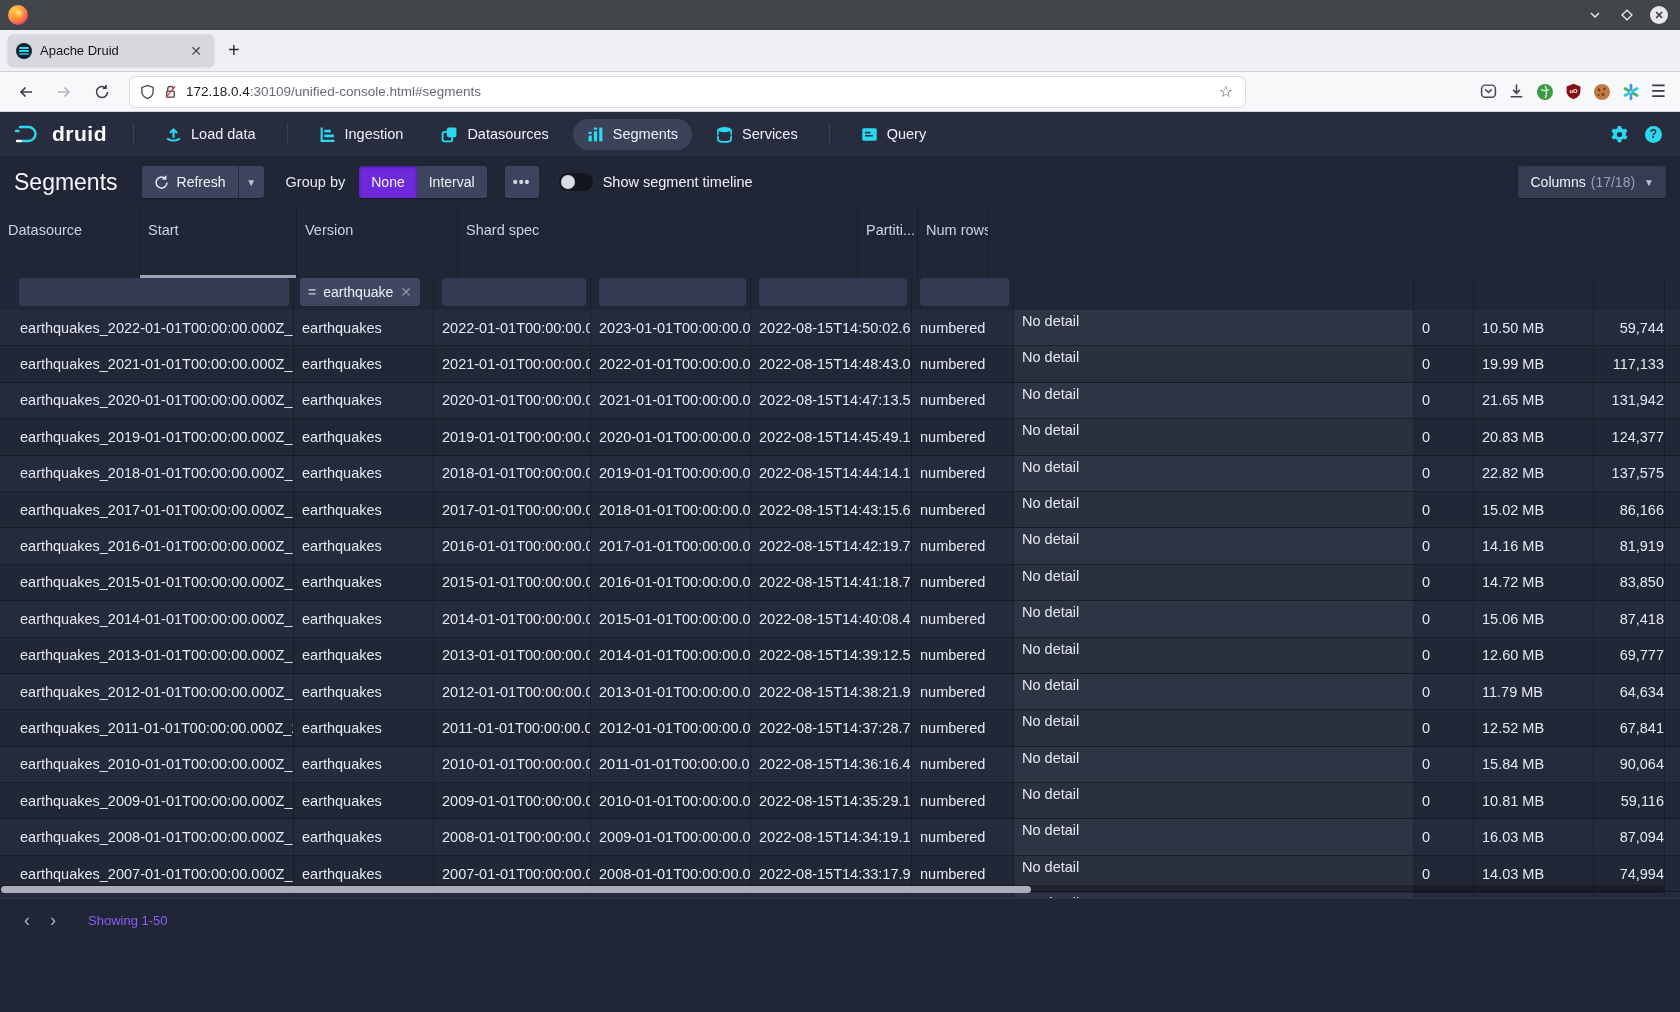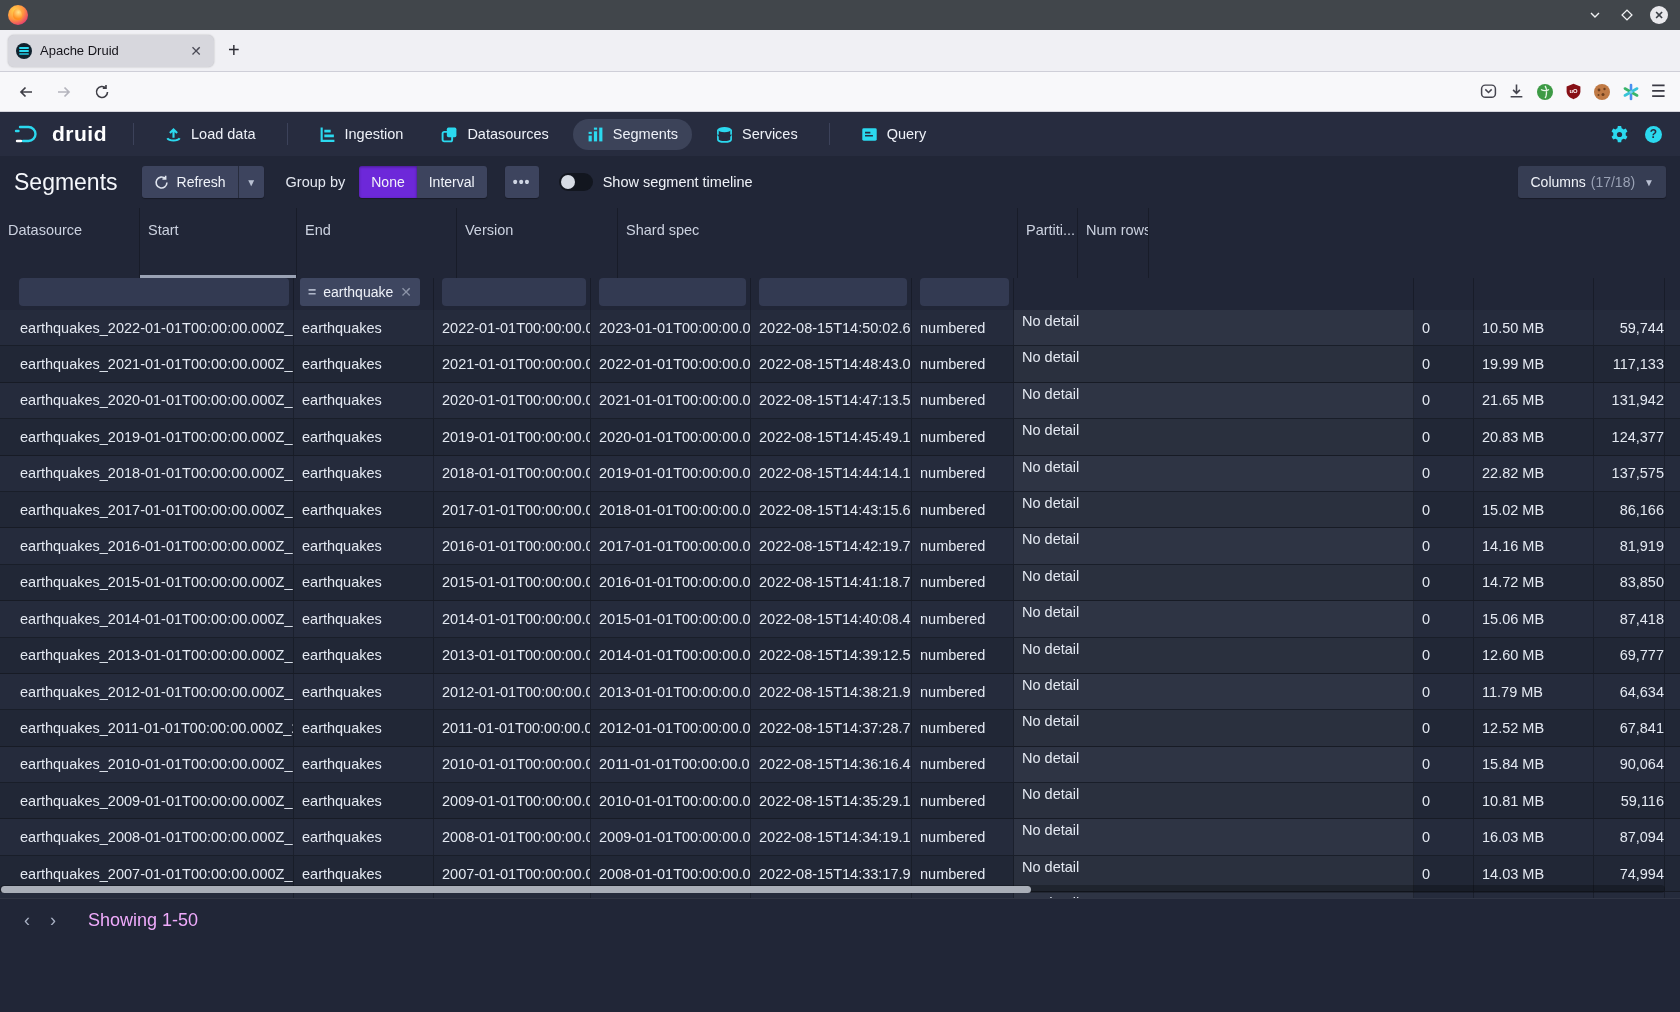--- a/index.html
+++ b/index.html
@@ -99,21 +99,21 @@
   .drow .cell.first { padding-left:20px; }
   .drow .cell.specs { background:rgba(255,255,255,.045); align-items:flex-start; padding-top:3px; }
   .drow .cell.right { justify-content:flex-end; padding-left:0; }
   .hscroll { position:absolute; left:0; bottom:5px; width:1665px; height:8px; background:rgba(0,0,0,.25); border-radius:4px; }
   .hthumb { position:absolute; left:1px; top:0.5px; width:1030px; height:7px; background:#a9aeb8; border-radius:4px; }
 
   
   .pfooter { height:43px; border-top:1px solid rgba(255,255,255,.07); display:flex; align-items:center; flex:none; background:#212637; }
   .pager-btn { color:#a9b1c4; font-size:18px; width:26px; height:26px; display:flex; align-items:center; justify-content:center; }
   .pager-btn.prev { margin-left:14px; }
-  .showing { color:#f0abfc; font-size:18px; margin-left:22px; }
+  .showing { color:#8b5cf6; font-size:13px; margin-left:22px; }
   .filler { flex:1; background:#212637; }
 
   svg { display:block; }
 </style>
 </head>
 <body>
 
 <div class="screen">
 
   <div class="titlebar">
@@ -152,20 +152,36 @@
       <div class="icon-btn">
         <svg width="16" height="16" viewBox="0 0 16 16">
             <path d="M2 8h11M8.5 3.5 13 8l-4.5 4.5" fill="none" stroke="#b4b4bd" stroke-width="1.7"></path>
           </svg>
       </div>
       <div class="icon-btn">
         <svg width="16" height="16" viewBox="0 0 16 16">
             <path d="M13.5 8a5.5 5.5 0 1 1-1.6-3.9M12 1v3.3H8.8" fill="none" stroke="#3e3e46" stroke-width="1.6"></path>
           </svg>
       </div>
+    </div>
+    <div class="urlbar">
+      <span>
+        <svg width="15" height="16" viewBox="0 0 16 16">
+            <path d="M8 1l6 2.2v4.6c0 3.8-2.8 6-6 7.2-3.2-1.2-6-3.4-6-7.2V3.2z" fill="none" stroke="#45454f" stroke-width="1.4"></path>
+          </svg>
+      </span>
+      <span style="margin-left:8px">
+        <svg width="15" height="16" viewBox="0 0 16 16">
+          <path d="M5 7V5a3 3 0 0 1 6 0" fill="none" stroke="#45454f" stroke-width="1.4"></path>
+          <rect x="4" y="7" width="8" height="6.5" rx="1" fill="none" stroke="#45454f" stroke-width="1.4"></rect>
+          <path d="M3 14 13 2" stroke="#d64550" stroke-width="1.6"></path>
+        </svg>
+      </span>
+      <span class="url-text"><span class="url-host">172.18.0.4</span><span class="url-rest">:30109/unified-console.html#segments</span></span>
+      <span class="star">☆</span>
     </div>
     <div class="tb-icons">
       <span>
         <svg width="17" height="17" viewBox="0 0 16 16">
             <rect x="1.5" y="2" width="13" height="11.5" rx="3.5" fill="none" stroke="#45454f" stroke-width="1.4"></rect>
             <path d="M5 6l3 3 3-3" fill="none" stroke="#45454f" stroke-width="1.4"></path>
           </svg>
       </span>
       <span>
         <svg width="17" height="17" viewBox="0 0 16 16">
@@ -316,21 +332,20 @@
       <span>Columns</span>
       <span class="columns-count">(17/18)</span>
       <span class="caret-down">▼</span>
     </div>
   </div>
 
   <div class="table">
     <div class="trow th-row" id="th-row">
         <div class="cell" style="width: 140px;"><span>Datasource</span></div>
         <div class="cell" style="width: 157px;"><span>Start</span><div class="sort-line"></div></div>
-        <div class="cell" style="width: 160px;"><span>End</span></div>
         <div class="cell" style="width: 161px;"><span>Version</span></div>
         <div class="cell" style="width: 400px;"><span>Shard spec</span></div>
         <div class="cell" style="width: 60px;"><span>Partiti...</span></div>
         <div class="cell" style="width: 71px;"><span>Num rows</span></div>
         <div class="cell sliver"></div>
       </div>
     <div class="trow filter-row" id="filter-row">
         <div class="cell" style="width: 294px;">
           <div class="f-input first"></div>
         </div>

